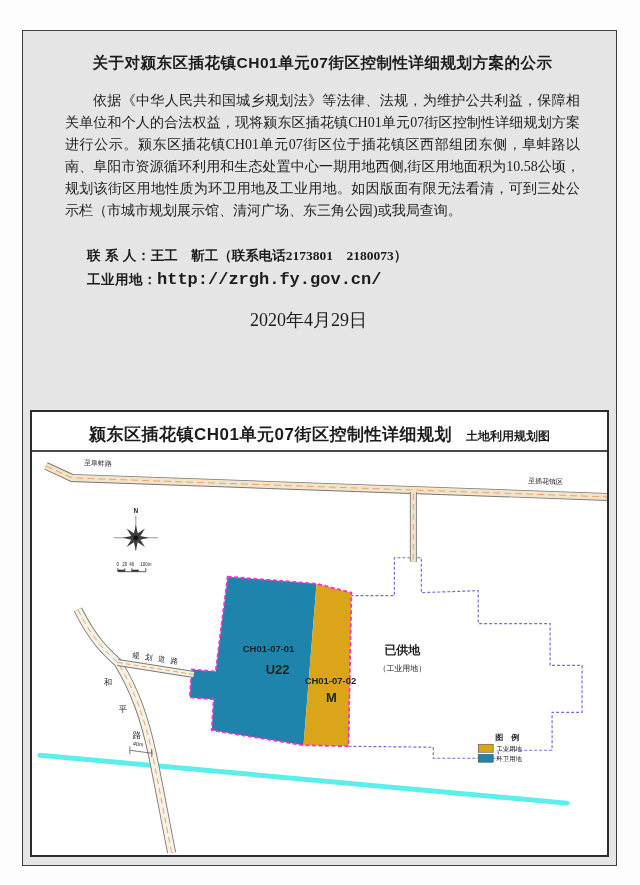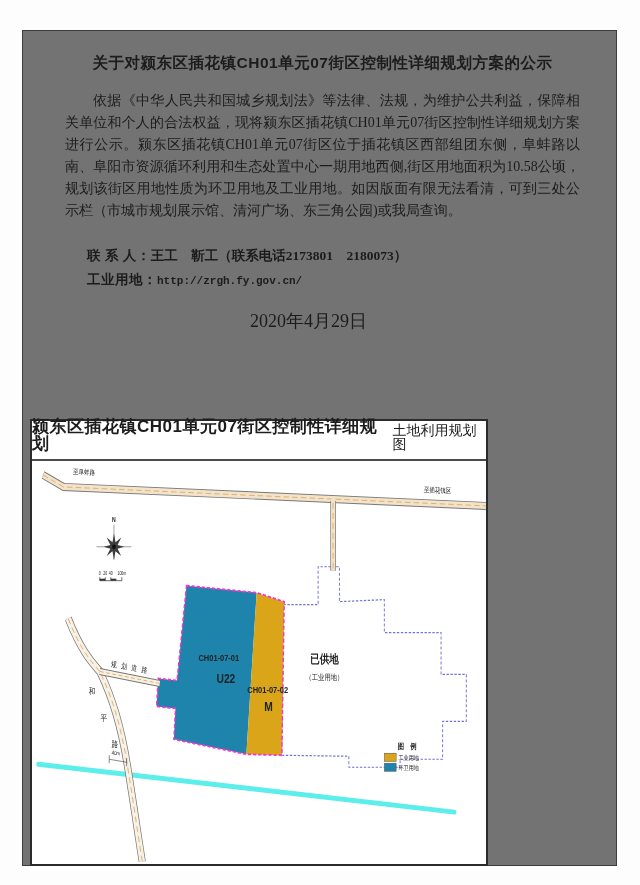--- a/index.html
+++ b/index.html
@@ -1,36 +1,36 @@
 <!DOCTYPE html>
 <html><head>
 <meta charset="utf-8">
 <style>
   html,body{margin:0;padding:0;}
   body{width:640px;height:885px;background:#fdfdfd;position:relative;
        font-family:"Liberation Serif","DejaVu Serif",serif;color:#1c1c1c;}
   .outer-frame{position:absolute;left:22px;top:30px;width:593px;height:834px;
-       border:1px solid #3c3c3c;background:#737373;}
+       border:1px solid #3c3c3c;background:#e5e5e5;}
   .notice{padding:0 36px 0 42px;}
   .notice-title{margin:21px 6px 0 6px;text-align:center;font-size:15.5px;font-weight:bold;
        font-family:"Liberation Sans","DejaVu Sans",sans-serif;letter-spacing:.5px;line-height:22px;}
   .para{margin:16px 0 0 0;font-size:14px;line-height:22px;text-align:justify;text-indent:2em;}
   .para.second{margin-top:0;}
   .contact-block{margin:22px 0 0 22px;font-size:13.5px;line-height:24px;}
   .contact-row{white-space:nowrap;font-weight:bold;}
   .contact-label{letter-spacing:.5px;}
-  .url{font-family:"Liberation Mono","DejaVu Sans Mono",monospace;font-size:11px;}
+  .url{font-family:"Liberation Mono","DejaVu Sans Mono",monospace;font-size:17px;}
   .notice-date{margin:16px 28px 0 0;text-align:center;font-size:18px;}
-  .map-frame{position:absolute;left:7px;top:388px;width:458px;height:447px;
+  .map-frame{position:absolute;left:7px;top:379px;width:579px;height:447px;
        border:2px solid #2b2b2b;background:#ffffff;box-sizing:border-box;}
   .map-titlebar{height:40px;border-bottom:2px solid #4a4a4a;display:flex;align-items:flex-end;
        justify-content:center;gap:14px;padding-bottom:7px;box-sizing:border-box;
        font-family:"Liberation Sans","DejaVu Sans",sans-serif;}
   .map-title-main{font-size:17px;font-weight:bold;letter-spacing:.5px;line-height:1;}
-  .map-title-sub{font-size:14px;font-weight:normal;line-height:1;padding-bottom:1px;}
+  .map-title-sub{font-size:12px;font-weight:bold;line-height:1;padding-bottom:1px;}
   .map-canvas{display:block;width:100%;height:401px;}
   svg text{font-family:"Liberation Sans","DejaVu Sans",sans-serif;fill:#222;}
 </style>
 </head>
 <body>
 
 <div class="outer-frame">
 
   <div class="notice">
     <div class="notice-title">关于对颍东区插花镇CH01单元07街区控制性详细规划方案的公示</div>

